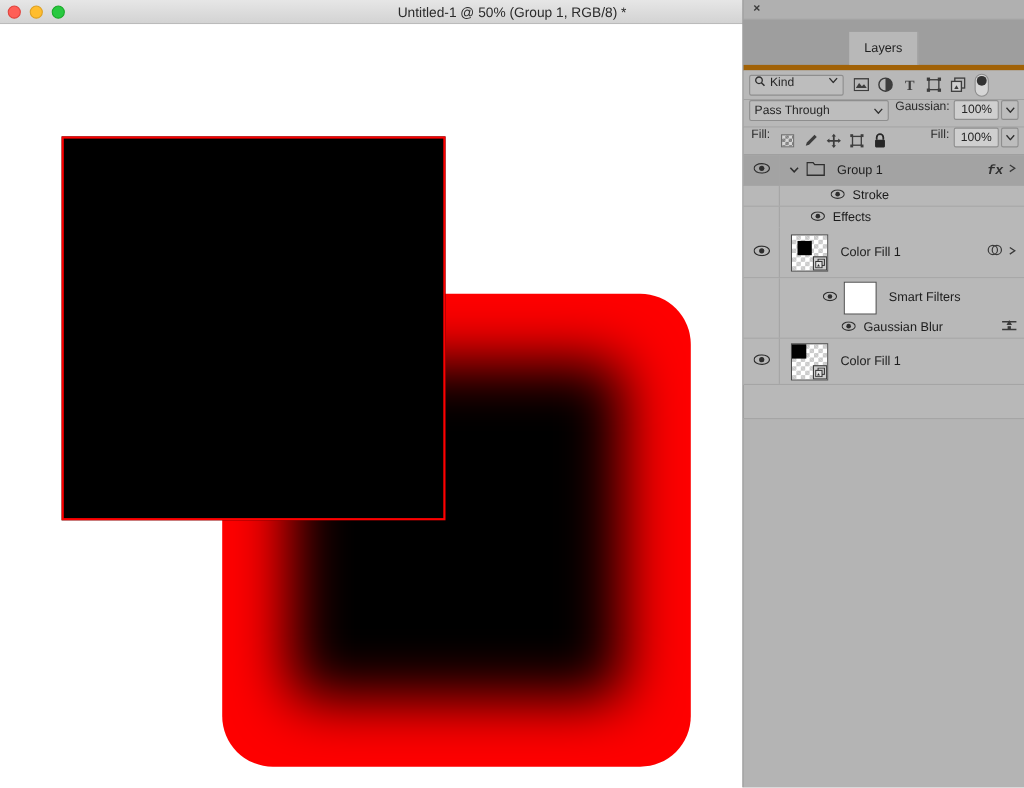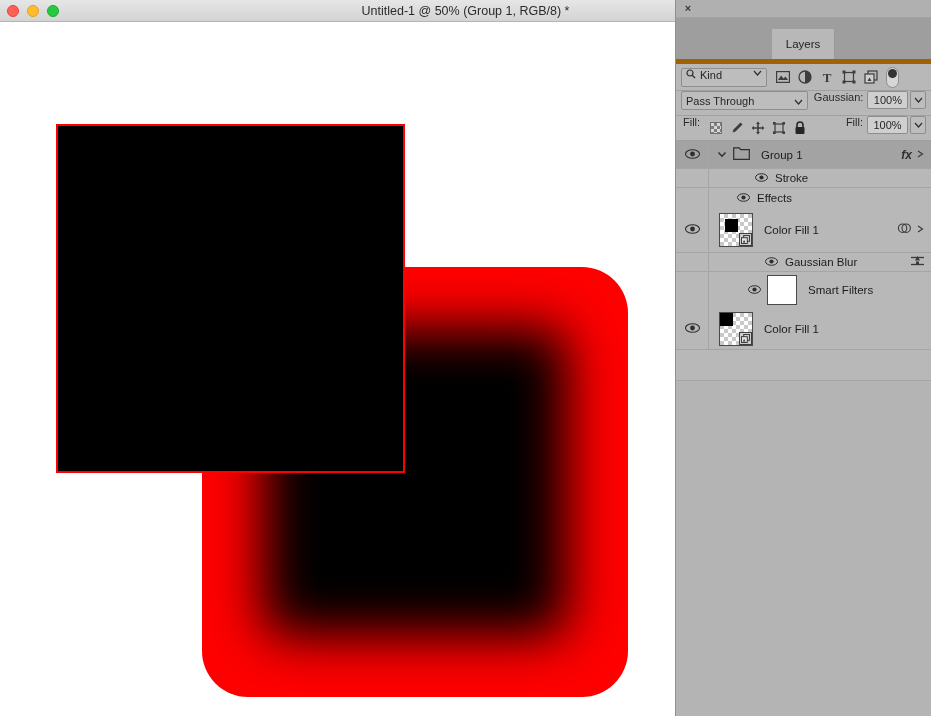--- a/index.html
+++ b/index.html
@@ -182,21 +182,21 @@
   .thumb .blackbox {
     position: absolute; left: 5px; top: 5px; width: 13px; height: 13px; background: #000;
   }
   .thumb .blackbox.tl0 { left: 0px; top: 0px; }
   .so-badge {
     position: absolute; right: 0; bottom: 0; width: 13px; height: 13px;
     background: #cdcdcd; border: 1px solid #3d3d3d;
     display: flex; align-items: center; justify-content: center;
   }
   .layername { margin-left: 11px; font-size: 11.5px; color: #1c1c1c; white-space: nowrap; }
-  .rowright { position: absolute; right: 6px; display: flex; align-items: center; gap: 5px; color: #3a3a3a; }
+  .rowright { position: absolute; right: 6px; display: flex; align-items: center; gap: 5px; color: #3a3a3a; font-family: Liberation Mono, monospace; }
 
   .folder-row { height: 28px; }
   .effects-row, .stroke-row, .gblur-row { height: 19px; background: #b8b8b8; }
   .fx-text { font-style: italic; font-weight: bold; font-size: 12px; color: #2f2f2f; }
   .chev { font-size: 9px; color: #2e2e2e; }
   .subtext { font-size: 11.5px; color: #1c1c1c; }
   .panel-bottom-fill { position: absolute; left: 0; right: 0; bottom: 0; top: 380px; background: #b4b4b4; border-top: 1px solid #a5a5a5; }
 </style>
 </head>
 <body>
@@ -431,54 +431,54 @@
             </span>
             <span>
               <svg width="8" height="10" viewBox="0 0 8 10">
                   <path d="M1 8 L5.5 5 L1 2" fill="none" stroke="#3a3a3a" stroke-width="1.2"></path>
                 </svg>
             </span>
           </span>
         </div>
       </div>
 
+      <div class="row sub" style="height:36px">
+        <div class="eyecol"></div>
+        <div class="rowbody">
+          <span style="margin-left:39px">
+            <svg width="13" height="9" viewBox="0 0 13 9">
+                <ellipse cx="6.5" cy="4.5" rx="6" ry="3.8" fill="none" stroke="#2e2e2e" stroke-width="1"></ellipse>
+                <circle cx="6.5" cy="4.5" r="2.1" fill="#2e2e2e"></circle>
+              </svg>
+          </span>
+          <div class="thumb" style="margin-left:6px;width:30px;height:30px;background:#ffffff"></div>
+          <span class="subtext" style="margin-left:11px">Smart Filters</span>
+        </div>
+      </div>
+
       <div class="row gblur-row">
         <div class="eyecol"></div>
         <div class="rowbody">
           <span style="margin-left:56px">
             <svg width="13" height="9" viewBox="0 0 13 9">
                 <ellipse cx="6.5" cy="4.5" rx="6" ry="3.8" fill="none" stroke="#2e2e2e" stroke-width="1"></ellipse>
                 <circle cx="6.5" cy="4.5" r="2.1" fill="#2e2e2e"></circle>
               </svg>
           </span>
           <span class="subtext" style="margin-left:7px">Gaussian Blur</span>
           <span class="rowright">
             <span>
               <svg width="15" height="12" viewBox="0 0 15 12">
                   <line x1="1" y1="2.5" x2="14" y2="2.5" stroke="#3a3a3a" stroke-width="1.3"></line>
                   <line x1="1" y1="9.5" x2="14" y2="9.5" stroke="#3a3a3a" stroke-width="1.3"></line>
                   <path d="M7.5 1 L10 5.5 L5 5.5 Z" fill="#3a3a3a"></path>
                   <rect x="6" y="6.5" width="3" height="3" fill="#3a3a3a"></rect>
                 </svg>
             </span>
           </span>
-        </div>
-      </div>
-
-      <div class="row sub" style="height:36px">
-        <div class="eyecol"></div>
-        <div class="rowbody">
-          <span style="margin-left:39px">
-            <svg width="13" height="9" viewBox="0 0 13 9">
-                <ellipse cx="6.5" cy="4.5" rx="6" ry="3.8" fill="none" stroke="#2e2e2e" stroke-width="1"></ellipse>
-                <circle cx="6.5" cy="4.5" r="2.1" fill="#2e2e2e"></circle>
-              </svg>
-          </span>
-          <div class="thumb" style="margin-left:6px;width:30px;height:30px;background:#ffffff"></div>
-          <span class="subtext" style="margin-left:11px">Smart Filters</span>
         </div>
       </div>
 
       <div class="row" style="height:42px">
         <div class="eyecol">
           <span class="eye">
             <svg width="15" height="10" viewBox="0 0 15 10">
                 <ellipse cx="7.5" cy="5" rx="7" ry="4.3" fill="none" stroke="#2e2e2e" stroke-width="1.1"></ellipse>
                 <circle cx="7.5" cy="5" r="2.4" fill="#2e2e2e"></circle>
               </svg>

